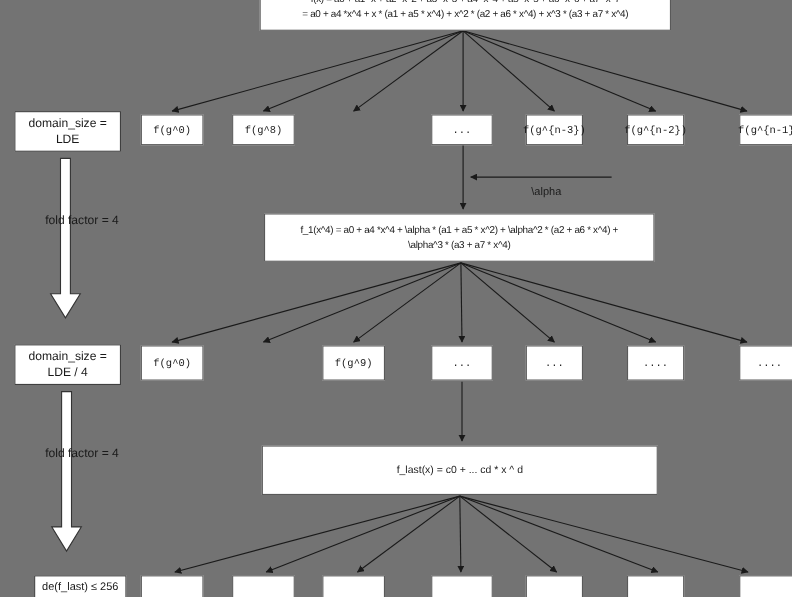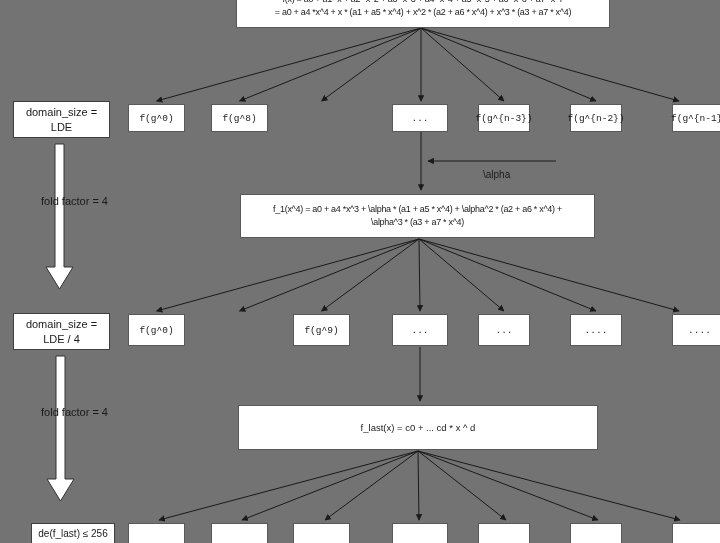--- a/index.html
+++ b/index.html
@@ -101,21 +101,21 @@
       <path d="M56,356 L56,479 L47,479 L60.5,501 L74,479 L65,479 L65,356 Z" fill="#ffffff" stroke="#333333" stroke-width="1"></path>
     </g>
   </svg>
 
   <div class="box top-box formula">
     <div>f(x) = a0 + a1 *x + a2 *x^2 + a3 *x^3 + a4 *x^4 + a5 *x^5 + a6 *x^6 + a7 *x^7</div>
     <div>= a0 + a4 *x^4 + x * (a1 + a5 * x^4) + x^2 * (a2 + a6 * x^4) + x^3 * (a3 + a7 * x^4)</div>
   </div>
 
   <div class="box f1-box formula">
-    <div>f_1(x^4) = a0 + a4 *x^3 + \alpha * (a1 + a5 * x^4) + \alpha^2 * (a2 + a6 * x^4) +</div>
+    <div>f_1(x^4) = a0 + a4 *x^4 + \alpha * (a1 + a5 * x^2) + \alpha^2 * (a2 + a6 * x^4) +</div>
     <div>\alpha^3 * (a3 + a7 * x^4)</div>
   </div>
 
   <div class="box flast-box">
     <div>f_last(x) = c0 + ... cd * x ^ d</div>
   </div>
 
   <div class="label-box label1">
     <div>domain_size =</div>
     <div>LDE</div>

